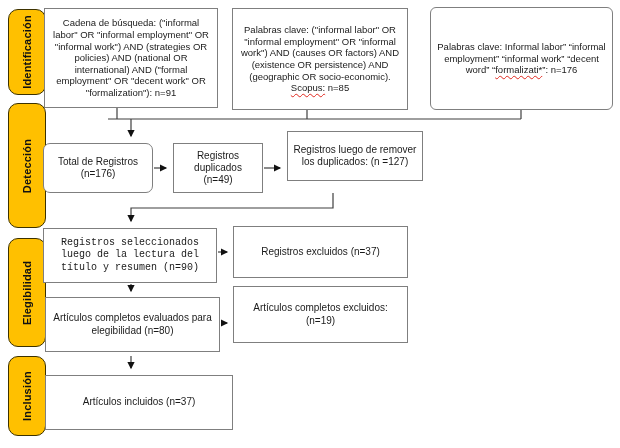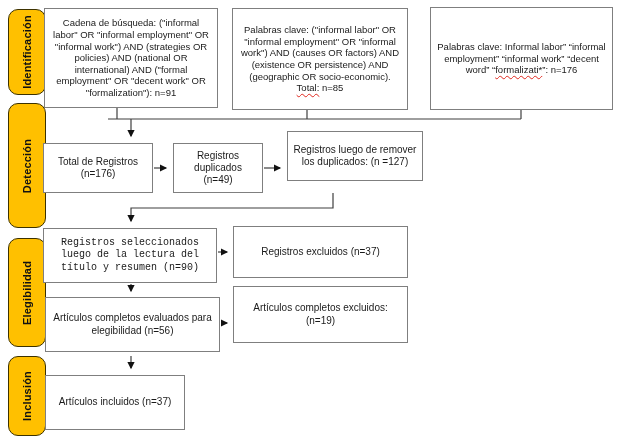--- a/index.html
+++ b/index.html
@@ -36,29 +36,29 @@
 
   
   .side-identificacion { top:9px;  height:86px; }
   .side-deteccion      { top:103px; height:125px; }
   .side-elegibilidad   { top:238px; height:109px; }
   .side-inclusion      { top:356px; height:80px; }
 
   
   .box-a1 { left:44px;  top:8px;   width:174px; height:100px; }
   .box-a2 { left:232px; top:8px;   width:176px; height:102px; }
-  .box-a3 { left:430px; top:7px;   width:183px; height:103px; }
-  .box-b1 { left:43px;  top:143px; width:110px; height:50px; }
+  .box-a3 { left:430px; top:7px;   width:183px; height:103px;border-radius:6px; }
+  .box-b1 { left:43px;  top:143px; width:110px; height:50px;border-radius:7px; }
   .box-b2 { left:173px; top:143px; width:90px;  height:50px; }
   .box-b3 { left:287px; top:131px; width:136px; height:50px; }
   .box-c1 { left:43px;  top:228px; width:174px; height:55px;font-family:Liberation Mono, monospace; }
   .box-c2 { left:233px; top:226px; width:175px; height:52px;text-align:right; }
   .box-d1 { left:45px;  top:297px; width:175px; height:55px; }
   .box-d2 { left:233px; top:286px; width:175px; height:57px; }
-  .box-e1 { left:45px;  top:375px; width:140px; height:55px; }
+  .box-e1 { left:45px;  top:375px; width:188px; height:55px; }
 </style>
 </head>
 <body>
 
 <div class="canvas">
 
   <svg class="connectors" viewBox="0 0 620 448">
     <defs>
       <marker id="arrow" markerWidth="7" markerHeight="7" refX="5" refY="3" orient="auto">
         <path d="M0,0 L6,3 L0,6 Z" fill="#111"></path>
@@ -94,21 +94,21 @@
     <span>Elegibilidad</span>
   </div>
   <div class="side side-inclusion">
     <span>Inclusión</span>
   </div>
 
   <div class="box small box-a1">
     <span>Cadena de búsqueda: ("informal labor" OR "informal employment" OR "informal work") AND (strategies OR policies) AND (national OR international) AND ("formal employment" OR "decent work" OR "formalization"): n=91</span>
   </div>
   <div class="box small box-a2">
-    <span><span>Palabras clave: ("informal labor" OR "informal employment" OR "informal work") AND (causes OR factors) AND (existence OR persistence) AND (geographic OR socio-economic). </span><span class="misspelled">Total:</span><span> n=85</span></span>
+    <span><span>Palabras clave: ("informal labor" OR "informal employment" OR "informal work") AND (causes OR factors) AND (existence OR persistence) AND (geographic OR socio-economic). </span><span class="misspelled">Scopus:</span><span> n=85</span></span>
   </div>
   <div class="box small box-a3">
     <span><span>Palabras clave: Informal labor” “informal employment” “informal work” “decent word” “</span><span class="misspelled">formalizati*</span><span>”: n=176</span></span>
   </div>
 
   <div class="box normal box-b1">
     <span>Total de Registros (n=176)</span>
   </div>
   <div class="box normal box-b2">
     <span>Registros duplicados (n=49)</span>
@@ -117,21 +117,21 @@
     <span>Registros luego de remover los duplicados: (n =127)</span>
   </div>
 
   <div class="box normal box-c1">
     <span>Registros seleccionados luego de la lectura del título y resumen (n=90)</span>
   </div>
   <div class="box normal box-c2">
     <span>Registros excluidos (n=37)</span>
   </div>
   <div class="box normal box-d1">
-    <span>Artículos completos evaluados para elegibilidad (n=56)</span>
+    <span>Artículos completos evaluados para elegibilidad (n=80)</span>
   </div>
   <div class="box normal box-d2">
     <span>Artículos completos excluidos: (n=19)</span>
   </div>
 
   <div class="box normal box-e1">
     <span>Artículos incluidos (n=37)</span>
   </div>
 
 </div>

